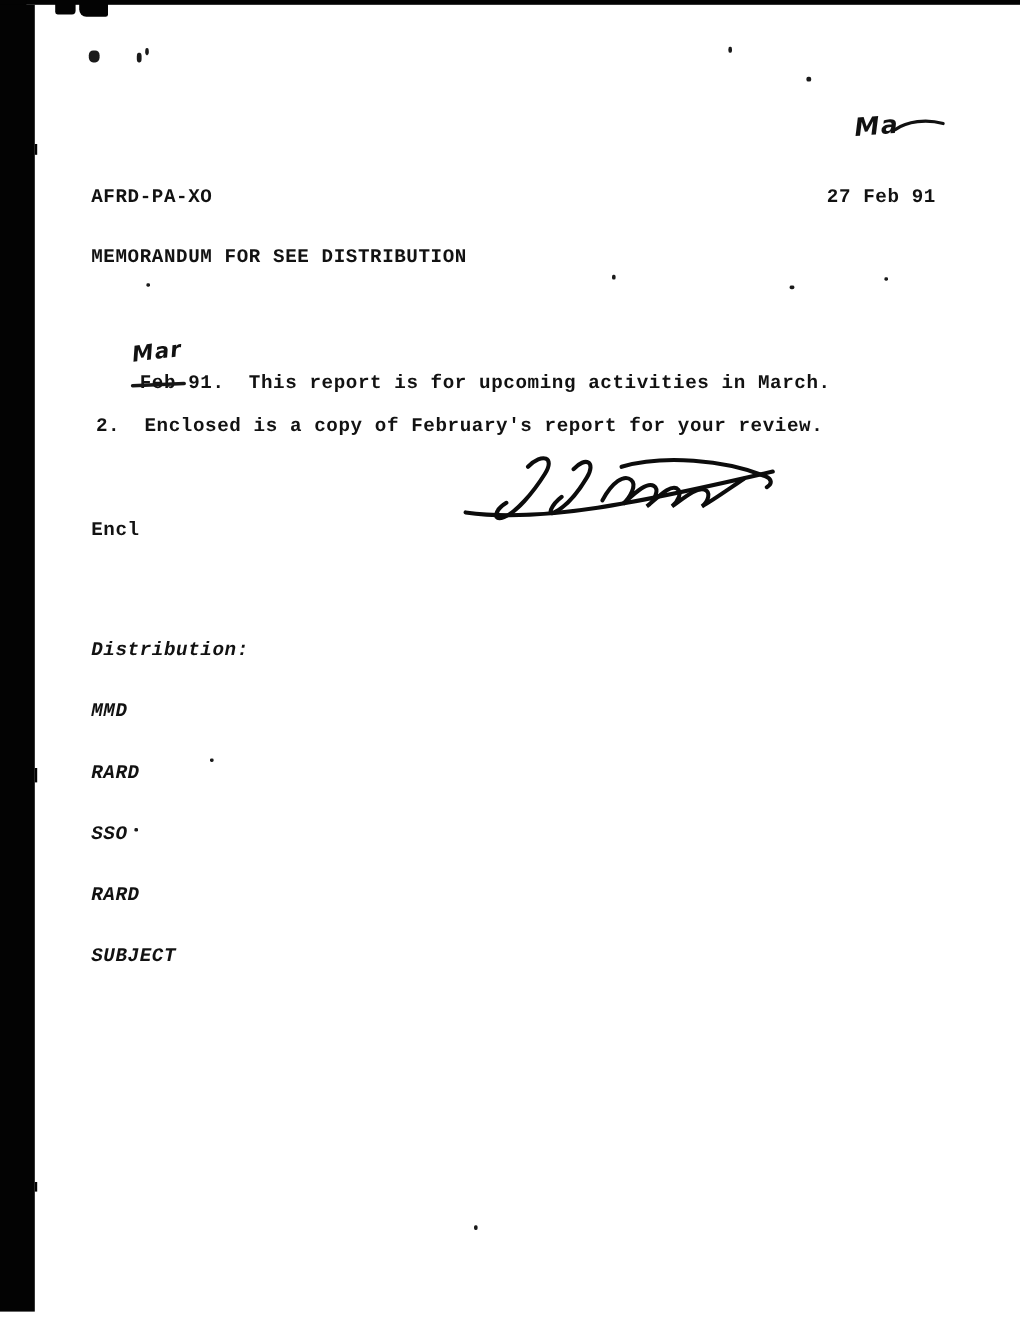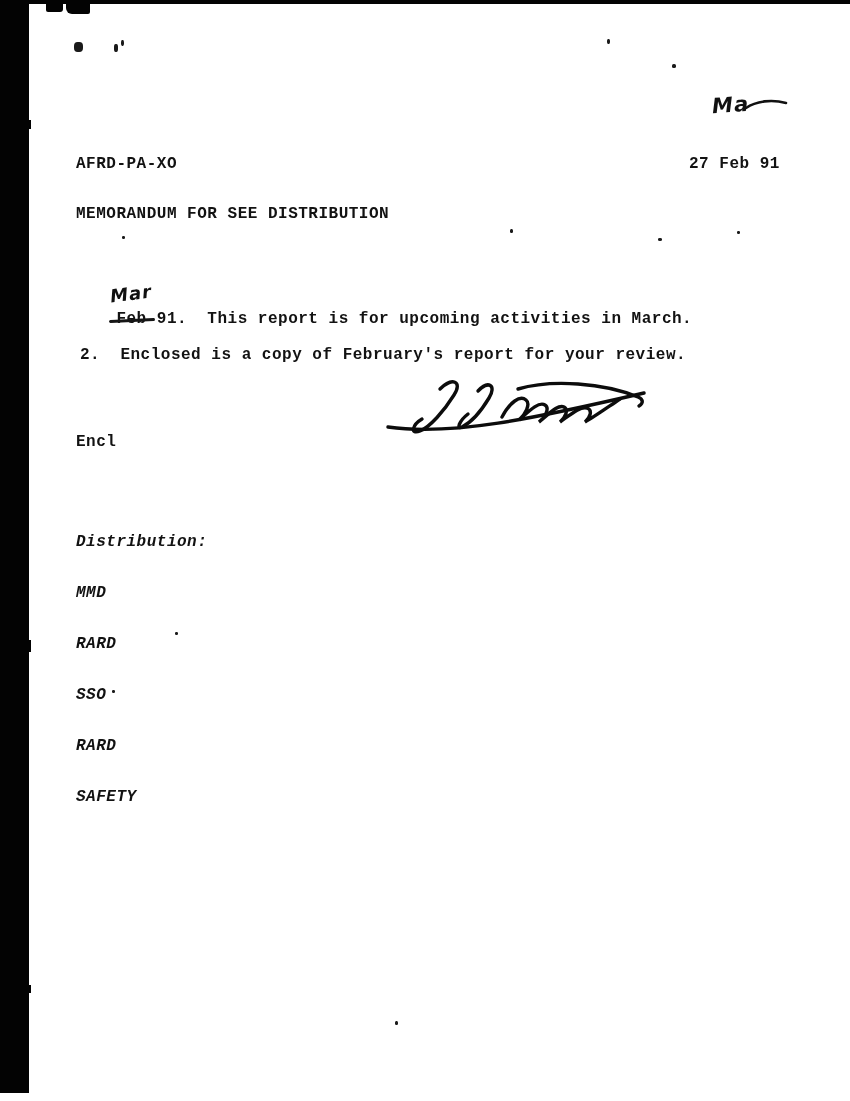--- a/index.html
+++ b/index.html
@@ -104,16 +104,16 @@
   </svg>
 
   <div class="t" style="left:76px; top:434px;">Encl</div>
 
   <div class="t block" style="left:76px; top:500px;font-style:italic;">
     <div>Distribution:</div>
     <div>MMD</div>
     <div>RARD</div>
     <div>SSO</div>
     <div>RARD</div>
-    <div>SAFETY</div>
+    <div>SUBJECT</div>
   </div>
 
 </div>
 
 </body></html>

